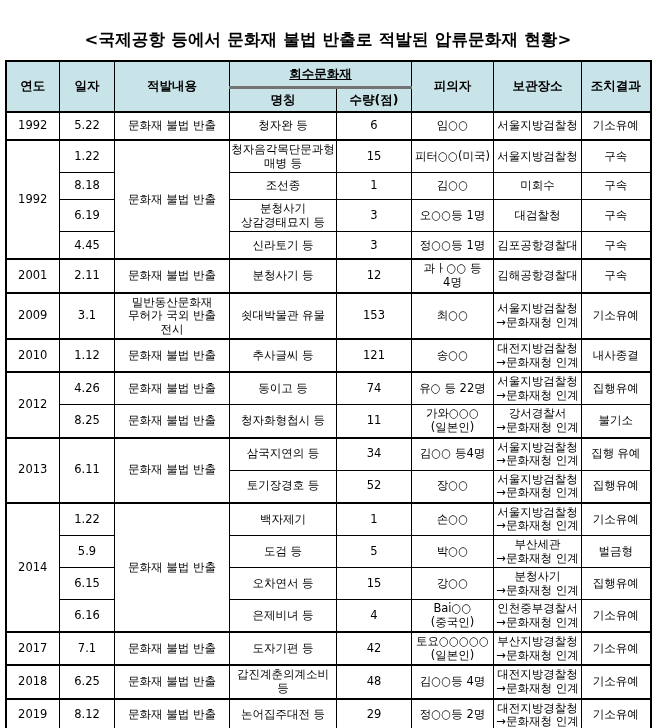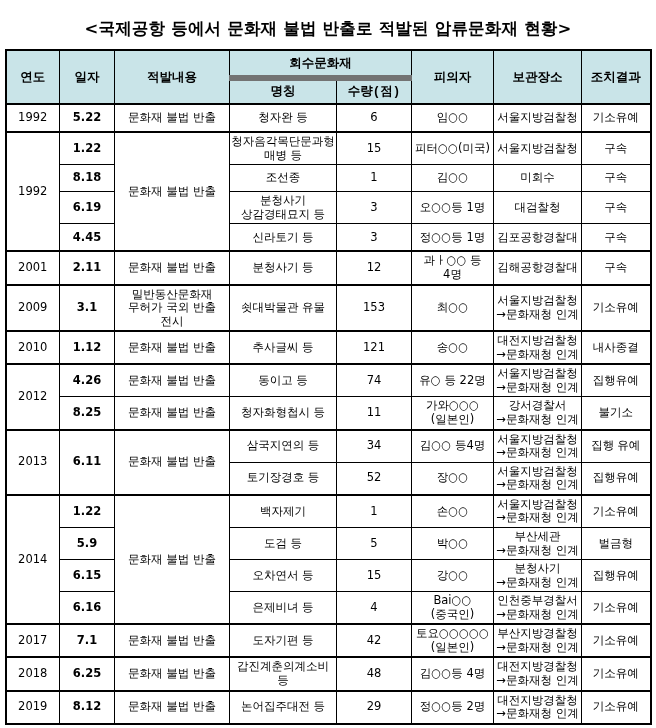--- a/index.html
+++ b/index.html
@@ -18,21 +18,21 @@
     width: 656px;
     height: 728px;
     position: relative;
     box-sizing: border-box;
   }
   #title {
     text-align: center;
     font-size: 16.5px;
     font-weight: bold;
     letter-spacing: 0.2px;
-    padding-top: 20px;
+    padding-top: 31px;
     padding-bottom: 11px;
     line-height: 1.1;
     white-space: nowrap;
   }
   table.data {
     border-collapse: collapse;
     table-layout: fixed;
     width: 645px;
     margin: 0 auto;
     border: 2px solid #000;
@@ -47,25 +47,25 @@
     word-break: keep-all;
     overflow: hidden;
   }
   table.data thead th {
     background: #c9e4e8;
     font-weight: bold;
     font-size: 12.5px;
     border-bottom: 1px solid #000;
   }
   thead tr.hdr-top th { height: 20px; }
-  thead tr.hdr-bot th { height: 18px; font-family: Liberation Mono, monospace; }
-  table.data thead tr.hdr-top th.thick-bottom { border-bottom: 6px solid #737373; }
+  thead tr.hdr-bot th { height: 18px; }
+  table.data thead tr.hdr-top th.thick-bottom { border-bottom: 3px solid #737373; text-decoration: underline; }
   tbody td { height: 22px; }
   td.c-year { font-size: 11.5px; }
-  td.c-date { font-size: 11.5px; font-weight: bold; }
+  td.c-date { font-size: 11.5px; }
   td.c-desc { font-size: 11.5px; }
   td.c-name { font-size: 11.5px; }
   td.c-qty  { font-size: 11.5px; }
   td.c-susp { font-size: 11.5px; }
   td.c-loc  { font-size: 10.5px; line-height: 1.1; }
   td.c-res  { font-size: 11.5px; font-family: Liberation Serif, serif; }
   td.two-line { line-height: 1.15; }
   .sub { display:block; }
   
   tr.group-start > td, tr.group-start > th { border-top: 2px solid #000; }

